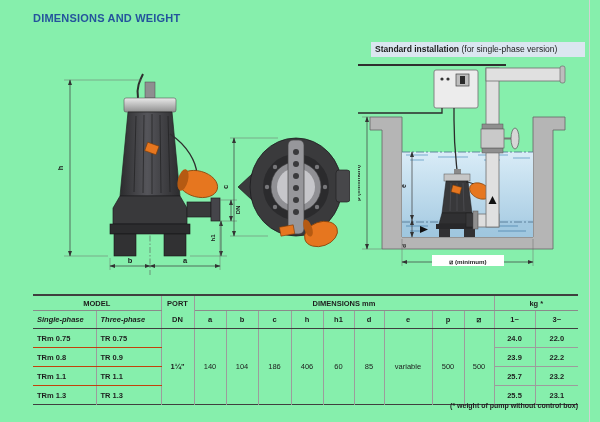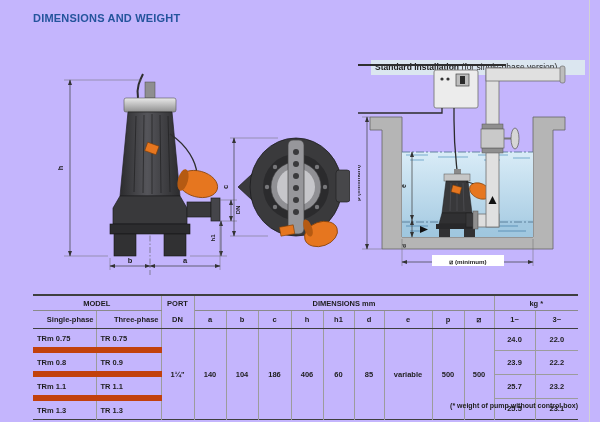--- a/index.html
+++ b/index.html
@@ -1,47 +1,47 @@
 <!DOCTYPE html>
 <html style="--title-blue: #24549c; --highlight-bg: #dbe6f0; --float-orange: #e6761f; --pump-dark: #39393b; --water-blue: #aed2e8; --concrete-gray: #b5b5b5; --pipe-gray: #e0e0e0;"><head>
 <meta charset="utf-8">
 <style>
   html,body{margin:0;padding:0;background:#ffffff;}
   body{width:600px;height:422px;overflow:hidden;font-family:"Liberation Sans",sans-serif;}
-  .page{position:relative;width:600px;height:422px;background:#c4b5fd;}
+  .page{position:relative;width:600px;height:422px;background:#86efac;}
   .page-edge{position:absolute;left:589px;top:0;width:1px;height:422px;background:#d2d2d2;}
   .title{position:absolute;left:33px;top:12px;font-size:11px;font-weight:bold;letter-spacing:.2px;
          color:var(--title-blue,#24549c);}
   .inst-header{position:absolute;left:371px;top:42px;width:214px;height:15px;line-height:15px;
-         background:var(--highlight-bg,#dbe6f0);font-size:8.5px;color:#222;padding-left:4px;box-sizing:border-box;margin-top:18px;}
+         background:var(--highlight-bg,#dbe6f0);font-size:8.5px;color:#222;padding-left:4px;box-sizing:border-box;}
   .inst-header .b{font-weight:bold;}
   .fig-side{position:absolute;left:50px;top:70px;width:195px;height:215px;}
   .fig-top{position:absolute;left:222px;top:124px;width:128px;height:128px;}
   .fig-inst{position:absolute;left:358px;top:62px;width:232px;height:228px;}
   svg text{font-family:"Liberation Sans",sans-serif;fill:#1c1c1c;}
   .dim{stroke:#3a3a3a;stroke-width:.7;fill:none;}
   .ext{stroke:#6a6a6a;stroke-width:.5;fill:none;}
   .axis{stroke:#555;stroke-width:.6;stroke-dasharray:6 2 1.5 2;fill:none;}
 
   table.spec{position:absolute;left:33px;top:294px;width:545px;table-layout:fixed;
        border-collapse:collapse;font-size:7.5px;color:#1d1d1d;
        border-top:2px solid #3f3f3f;border-bottom:1.5px solid #3f3f3f;}
   table.spec th,table.spec td{border-right:1px solid #9c9c9c;text-align:center;padding:0 2px;
        overflow:hidden;white-space:nowrap;}
   table.spec th:last-child,table.spec td:last-child{border-right:none;}
   table.spec tr.h1 th{height:14px;font-weight:bold;border-bottom:1px solid #8a8a8a;text-align:center;}
   table.spec tr.h1 th.nobb{border-bottom:none;margin-top:16px;}
   table.spec tr.h2 th{height:17px;font-weight:bold;border-bottom:1.4px solid #3f3f3f;}
   table.spec td{height:18px;}
-  table.spec td.model{font-weight:bold;text-align:left;padding-left:4px;border-bottom:6px solid #c2410c;}
+  table.spec td.model{font-weight:bold;text-align:left;padding-left:4px;border-bottom:1px solid #c2410c;}
   table.spec td.kg{font-weight:bold;border-bottom:1px solid #9c9c9c;}
   table.spec tr:last-child td.model,table.spec tr:last-child td.kg{border-bottom:none;}
-  table.spec td.val{font-weight:bold;}
+  table.spec td.val{font-weight:normal;}
   table.spec td.vb{font-weight:bold;}
-  table.spec th.left{text-align:right;padding-left:4px;}
+  table.spec th.left{text-align:left;padding-left:4px;font-style:italic;}
   .footnote{position:absolute;top:402px;right:22px;font-size:7px;font-weight:bold;color:#222;}
 </style>
 </head>
 <body>
 
 <div class="page">
 
   <div class="title">DIMENSIONS AND WEIGHT</div>
 
   <svg class="fig-side" viewBox="0 0 195 215">

